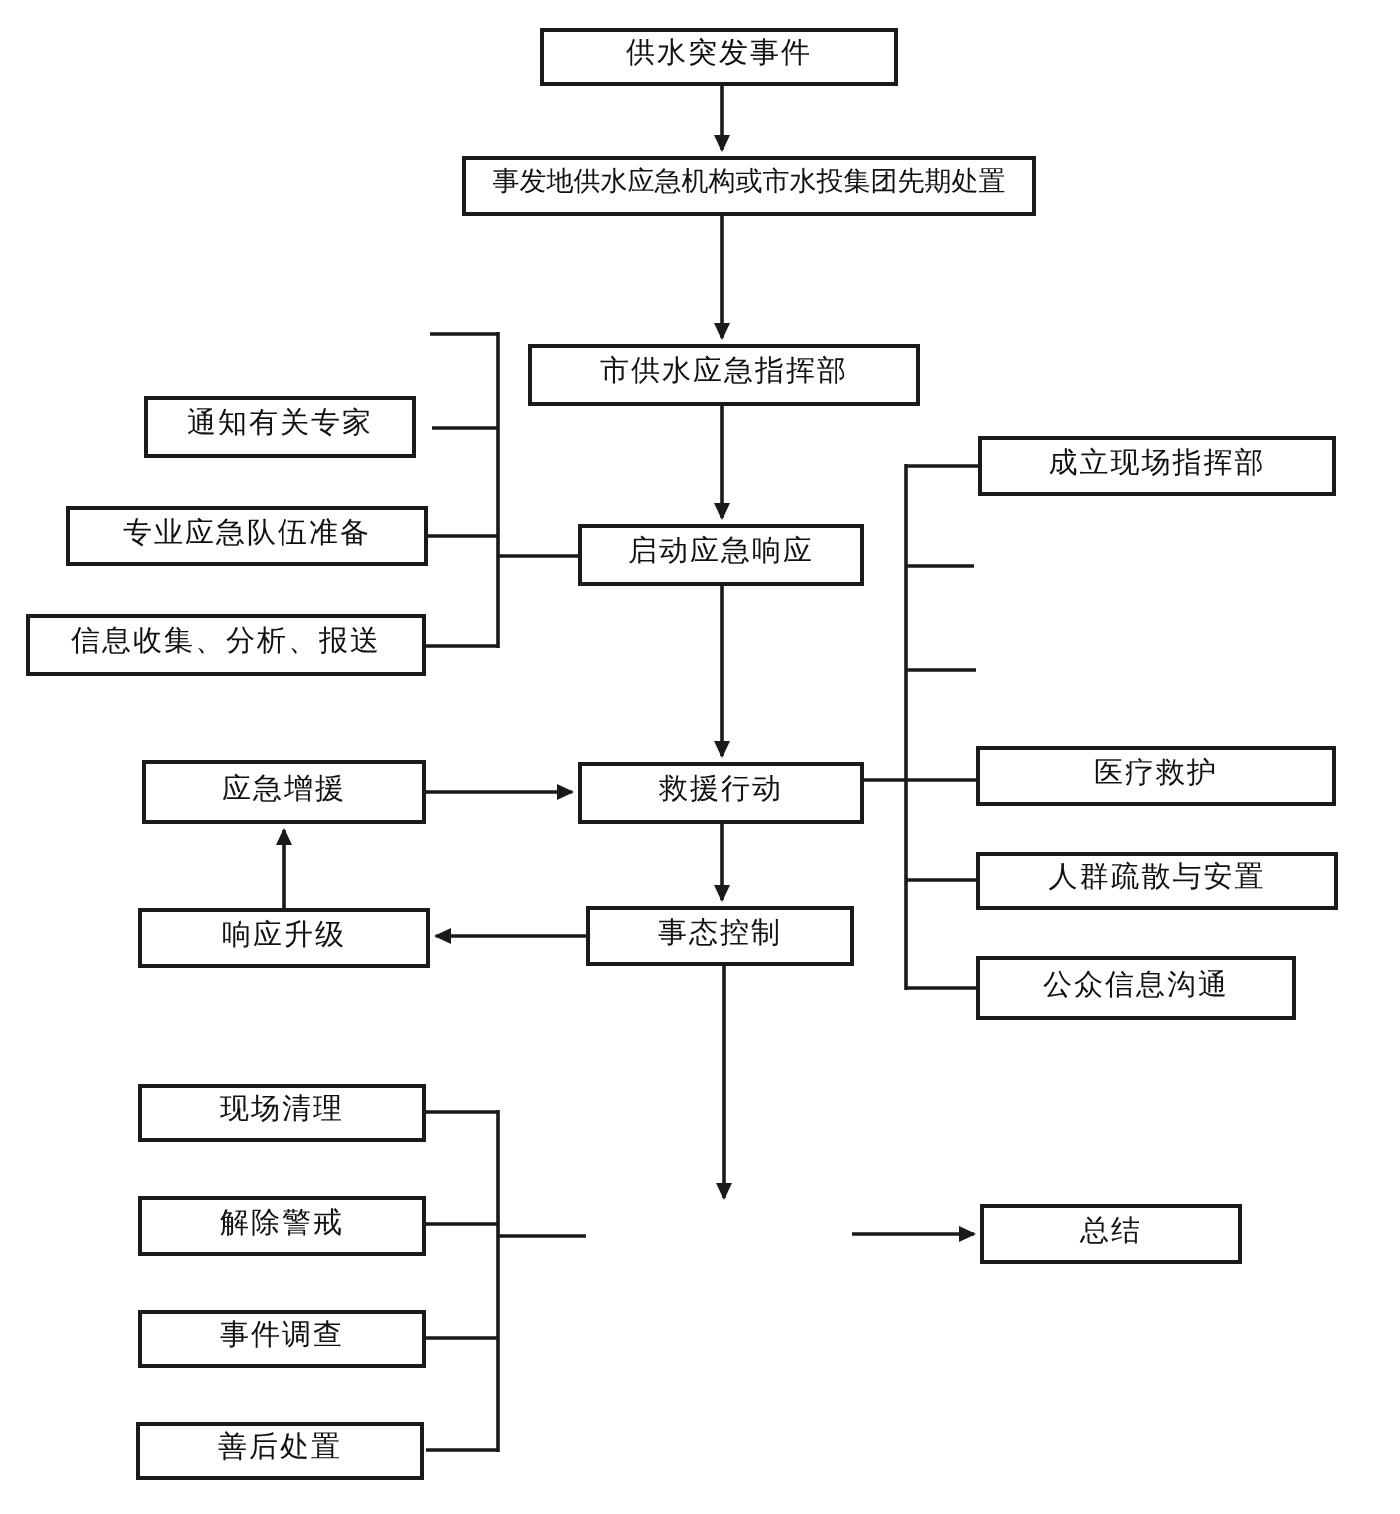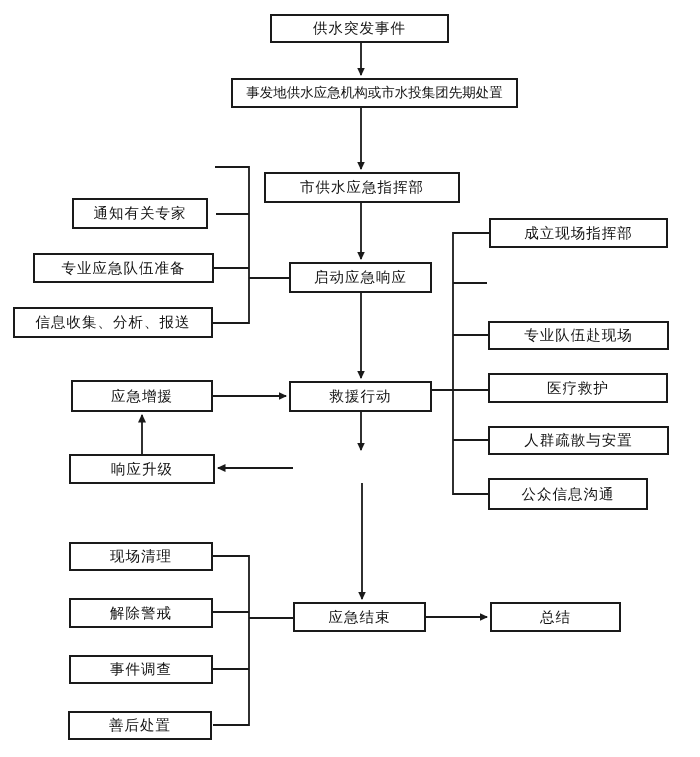--- a/index.html
+++ b/index.html
@@ -32,20 +32,21 @@
     align-items: center;
     justify-content: center;
     z-index: 2;
   }
   .node-label {
     font-size: 14.5px;
     letter-spacing: 1px;
     color: #111111;
     white-space: nowrap;
     line-height: 1;
+    font-family: Liberation Mono, monospace;
   }
   .node-wide .node-label {
     font-size: 13.5px;
     letter-spacing: 0;
   }
 </style>
 </head>
 <body>
 
 <div class="canvas">
@@ -100,22 +101,22 @@
   </div>
   <div class="node" style="left:264px;top:172px;width:196px;height:31px">
     <span class="node-label">市供水应急指挥部</span>
   </div>
   <div class="node" style="left:289px;top:262px;width:143px;height:31px">
     <span class="node-label">启动应急响应</span>
   </div>
   <div class="node" style="left:289px;top:381px;width:143px;height:31px">
     <span class="node-label">救援行动</span>
   </div>
-  <div class="node" style="left:293px;top:602px;width:133px;height:30px">
-    <span class="node-label">应急结束</span>
+  <div class="node" style="left:293px;top:453px;width:134px;height:30px">
+    <span class="node-label">事态控制</span>
   </div>
   <div class="node" style="left:490px;top:602px;width:131px;height:30px">
     <span class="node-label">总结</span>
   </div>
 
   <div class="node" style="left:69px;top:454px;width:146px;height:30px">
     <span class="node-label">响应升级</span>
   </div>
   <div class="node" style="left:71px;top:380px;width:142px;height:32px">
     <span class="node-label">应急增援</span>
@@ -126,23 +127,20 @@
   </div>
   <div class="node" style="left:33px;top:253px;width:181px;height:30px">
     <span class="node-label">专业应急队伍准备</span>
   </div>
   <div class="node" style="left:13px;top:307px;width:200px;height:31px">
     <span class="node-label">信息收集、分析、报送</span>
   </div>
 
   <div class="node" style="left:489px;top:218px;width:179px;height:30px">
     <span class="node-label">成立现场指挥部</span>
-  </div>
-  <div class="node" style="left:488px;top:321px;width:181px;height:29px">
-    <span class="node-label">专业队伍赴现场</span>
   </div>
   <div class="node" style="left:488px;top:373px;width:180px;height:30px">
     <span class="node-label">医疗救护</span>
   </div>
   <div class="node" style="left:488px;top:426px;width:181px;height:29px">
     <span class="node-label">人群疏散与安置</span>
   </div>
   <div class="node" style="left:488px;top:478px;width:160px;height:32px">
     <span class="node-label">公众信息沟通</span>
   </div>

